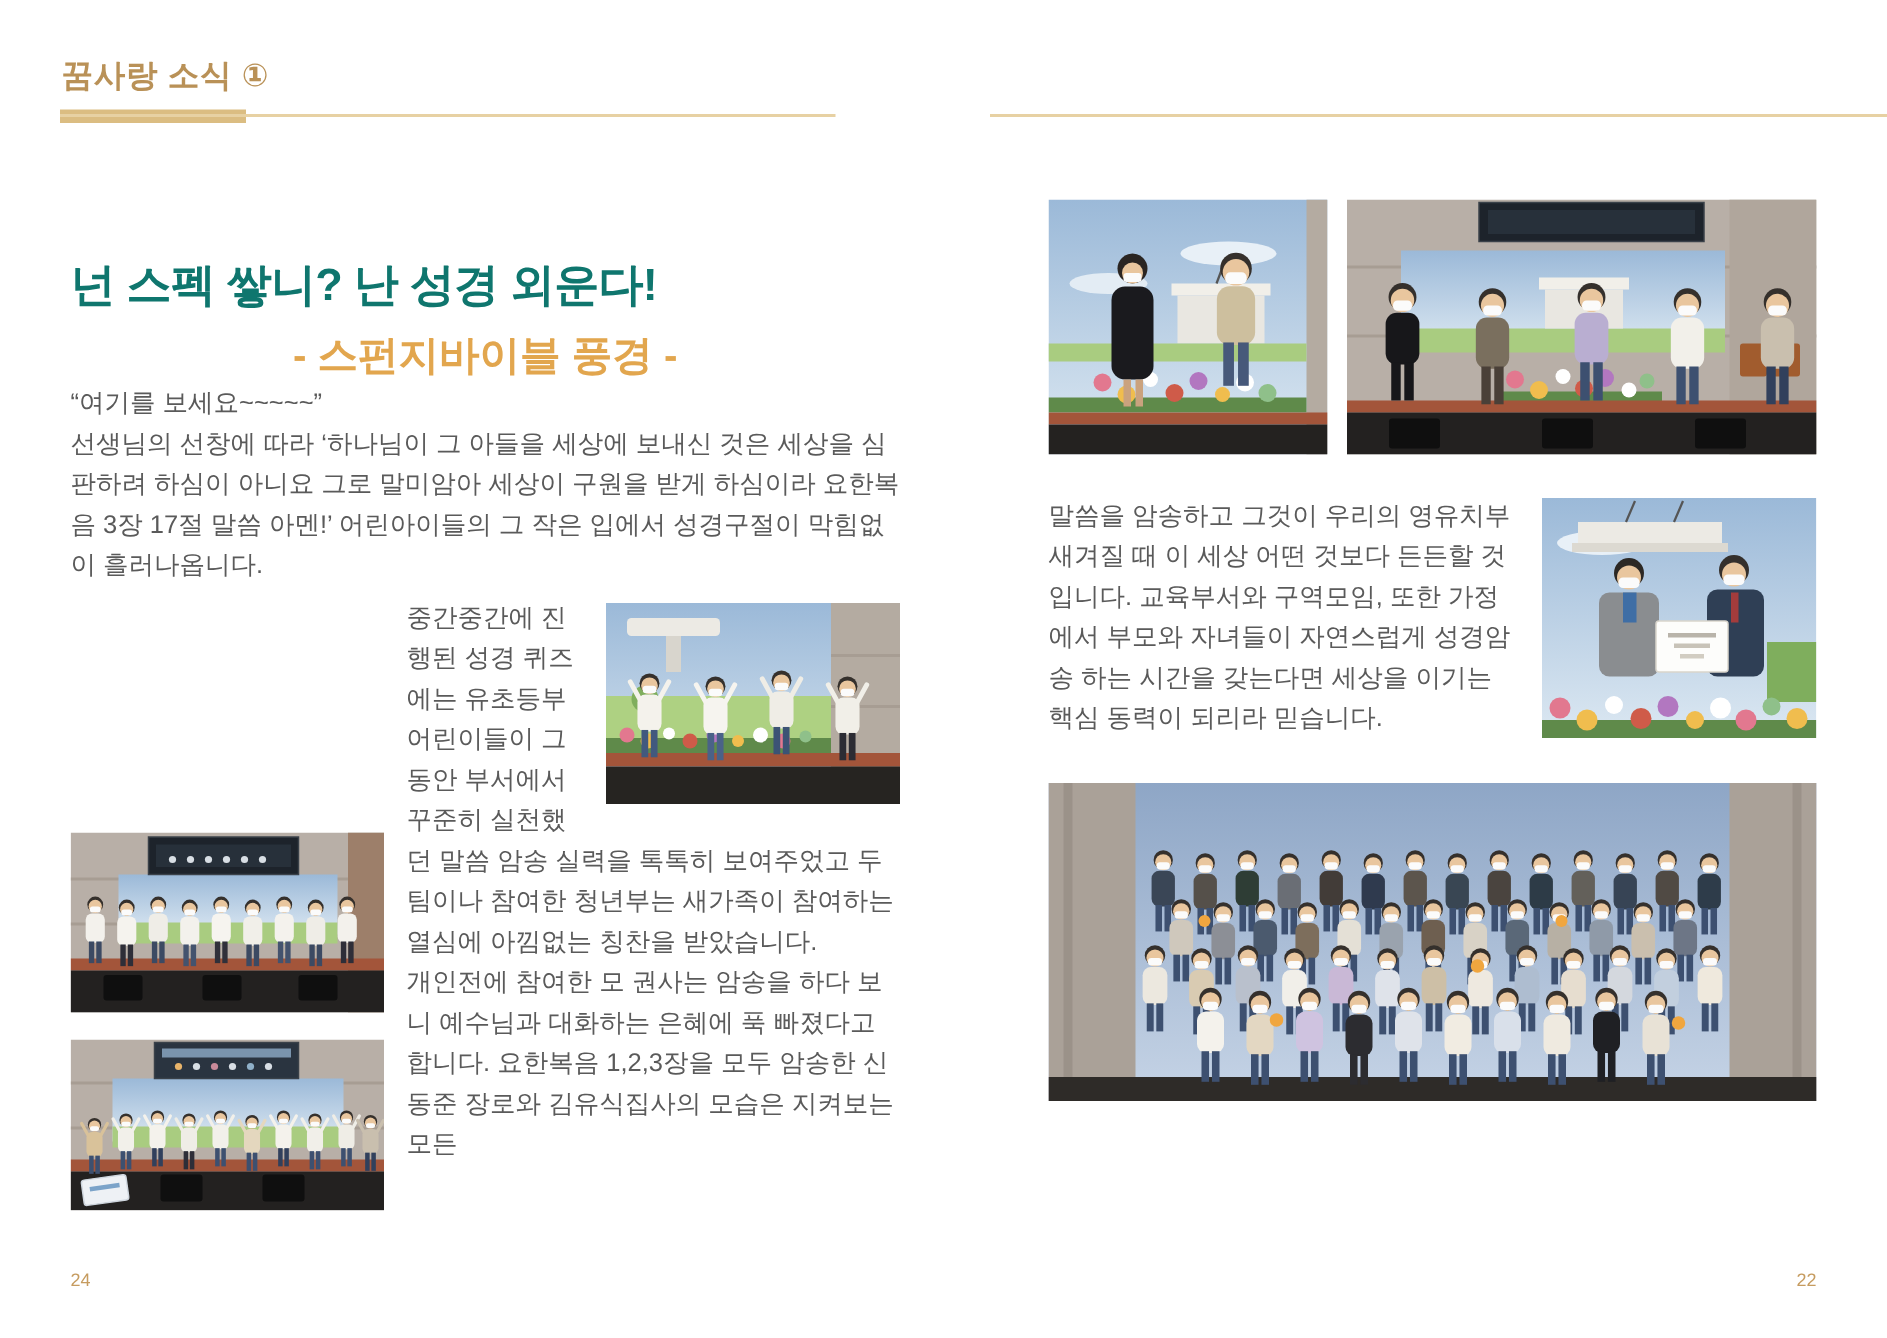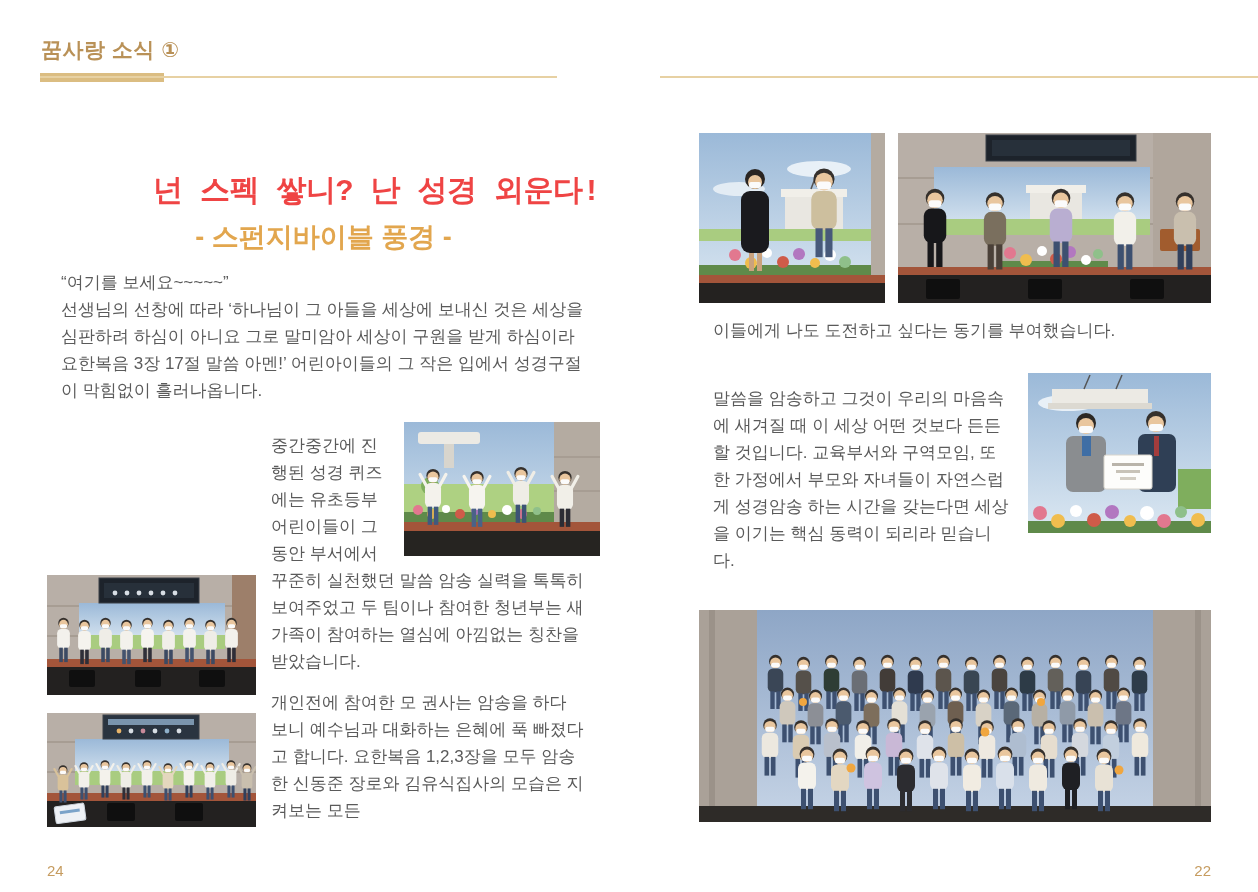--- a/index.html
+++ b/index.html
@@ -7,39 +7,39 @@
          font-family:"Liberation Sans","DejaVu Sans",sans-serif;}
   
   .hdr-label{position:absolute;left:41px;top:36px;font-size:21px;font-weight:bold;
              color:#b99157;letter-spacing:0.5px;}
   .hdr-bar{position:absolute;left:40px;top:73px;width:124px;height:9px;background:#dbbd82;}
   .hdr-line-l{position:absolute;left:40px;top:76px;width:517px;height:2px;background:#e7d1a3;}
   .hdr-line-r{position:absolute;left:660px;top:76px;width:598px;height:2px;background:#e7d1a3;}
   
   .lp{position:absolute;left:47px;top:150px;width:553px;}
   .rp{position:absolute;left:699px;top:133px;width:512px;}
-  .title{margin:20px 0 0 0;text-align:right;font-size:30px;font-weight:bold;
-         color:#ef4444;letter-spacing:-0.5px;font-family:Liberation Mono, monospace;}
+  .title{margin:20px 0 0 0;text-align:left;font-size:30px;font-weight:bold;
+         color:#0f766e;letter-spacing:-0.5px;}
   .subtitle{margin:8px 0 0 0;text-align:center;font-size:27px;font-weight:bold;color:#e2a64e;}
-  p.body{margin:14px;font-size:17px;line-height:27px;color:#5a5a5a;word-break:break-all;
+  p.body{margin:0;font-size:17px;line-height:27px;color:#5a5a5a;word-break:break-all;
          text-align:left;}
   .pre{white-space:pre-line;}
   .mt46{margin-top:46px;} .mt27{margin-top:27px;} .mt17{margin-top:17px;}
   .lp-wrap{overflow:hidden;margin-top:8px;}
   .rp-wrap{overflow:hidden;margin-top:27px;}
   figure{margin:0;padding:0;}
   figure svg{display:block;}
   .lp-img1{float:right;width:196px;height:134px;margin:4px 0 10px 13px;}
   .lp-img2{float:left;width:209px;height:120px;margin:157px 15px 0 0;}
   .lp-img3{float:left;clear:left;width:209px;height:114px;margin:18px 15px 0 0;}
   .rp-photos{display:flex;gap:13px;}
   .rp-img-a{width:186px;height:170px;} .rp-img-b{width:313px;height:170px;}
   .rp-img-c{float:right;width:183px;height:160px;margin:2px 0 8px 15px;}
   .rp-img-d{width:512px;height:212px;margin-top:22px;}
-  .pagenum{position:absolute;top:846px;font-size:15px;color:#c69c60;margin-top:16px;}
+  .pagenum{position:absolute;top:846px;font-size:12px;color:#c69c60;}
   .pn-l{left:47px;} .pn-r{right:47px;}
   .hiddefs{position:absolute;width:0;height:0;overflow:hidden;}
 </style>
 </head>
 <body>
 
 <svg class="hiddefs" aria-hidden="true">
   <defs>
     <linearGradient id="gsky" x1="0" y1="0" x2="0" y2="1">
       <stop offset="0" stop-color="#9bb9d8"></stop>
@@ -258,21 +258,20 @@
           <rect x="232" y="146" width="34" height="20" rx="2" fill="#0f0f0f"></rect>
           <use href="#fg" x="22" y="54" width="30" height="82" color="#17171a" style="--leg:#17171a"></use>
           <use href="#fg" x="82" y="58" width="30" height="80" color="#7a6f5e" style="--leg:#4a4038"></use>
           <use href="#fg" x="148" y="54" width="30" height="82" color="#b9aed1" style="--leg:#3d5070"></use>
           <use href="#fg" x="212" y="58" width="30" height="80" color="#f2f0ea" style="--leg:#3d5070"></use>
           <use href="#fg" x="272" y="58" width="30" height="80" color="#c9bfae" style="--leg:#31405c"></use>
         </svg>
       </figure>
     </div>
 
-    <p class="body mt17">이들에게 나도 도전하고 싶다는 동기를 부여했습니다.</p>
 
     <div class="rp-wrap">
 
       <figure class="rp-img-c">
         <svg viewBox="0 0 183 160" width="183" height="160">
           <rect width="183" height="160" fill="url(#gsky)"></rect>
           <ellipse cx="40" cy="30" rx="30" ry="8" fill="#e8f0f7"></ellipse>
           <rect x="24" y="16" width="96" height="16" fill="#eceae4"></rect>
           <rect x="20" y="30" width="104" height="6" fill="#dcd9d1"></rect>
           <path d="M56 16 L62 2 M88 16 L94 2" stroke="#555" stroke-width="1.5" fill="none"></path>
@@ -300,21 +299,21 @@
             <circle cx="84" cy="139" r="7" fill="#b277c0"></circle>
               <circle cx="102" cy="148" r="6" fill="#f0bd4e"></circle>
             <circle cx="119" cy="140" r="7" fill="#ffffff"></circle>
               <circle cx="136" cy="148" r="7" fill="#e2788f"></circle>
             <circle cx="153" cy="139" r="6" fill="#8fc08a"></circle>
               <circle cx="170" cy="147" r="7" fill="#f0bd4e"></circle>
           </g>
         </svg>
       </figure>
 
-      <p class="body">말씀을 암송하고 그것이 우리의 마음속에 새겨질 때 이 세상 어떤 것보다 든든할 것입니다. 교육부서와 구역모임, 또한 가정에서 부모와 자녀들이 자연스럽게 성경암송 하는 시간을 갖는다면 세상을 이기는 핵심 동력이 되리라 믿습니다.</p>
+      <p class="body">말씀을 암송하고 그것이 우리의 영유치부 새겨질 때 이 세상 어떤 것보다 든든할 것입니다. 교육부서와 구역모임, 또한 가정에서 부모와 자녀들이 자연스럽게 성경암송 하는 시간을 갖는다면 세상을 이기는 핵심 동력이 되리라 믿습니다.</p>
     </div>
 
     <figure class="rp-img-d">
       <svg viewBox="0 0 512 212" width="512" height="212">
         <rect width="512" height="212" fill="url(#gsky2)"></rect>
         <rect width="58" height="212" fill="#aaa198"></rect>
         <rect x="454" width="58" height="212" fill="#aaa198"></rect>
         <rect x="10" width="6" height="212" fill="#9b9289"></rect>
         <rect x="496" width="6" height="212" fill="#9b9289"></rect>
         <rect y="196" width="512" height="16" fill="#2e2b28"></rect>

